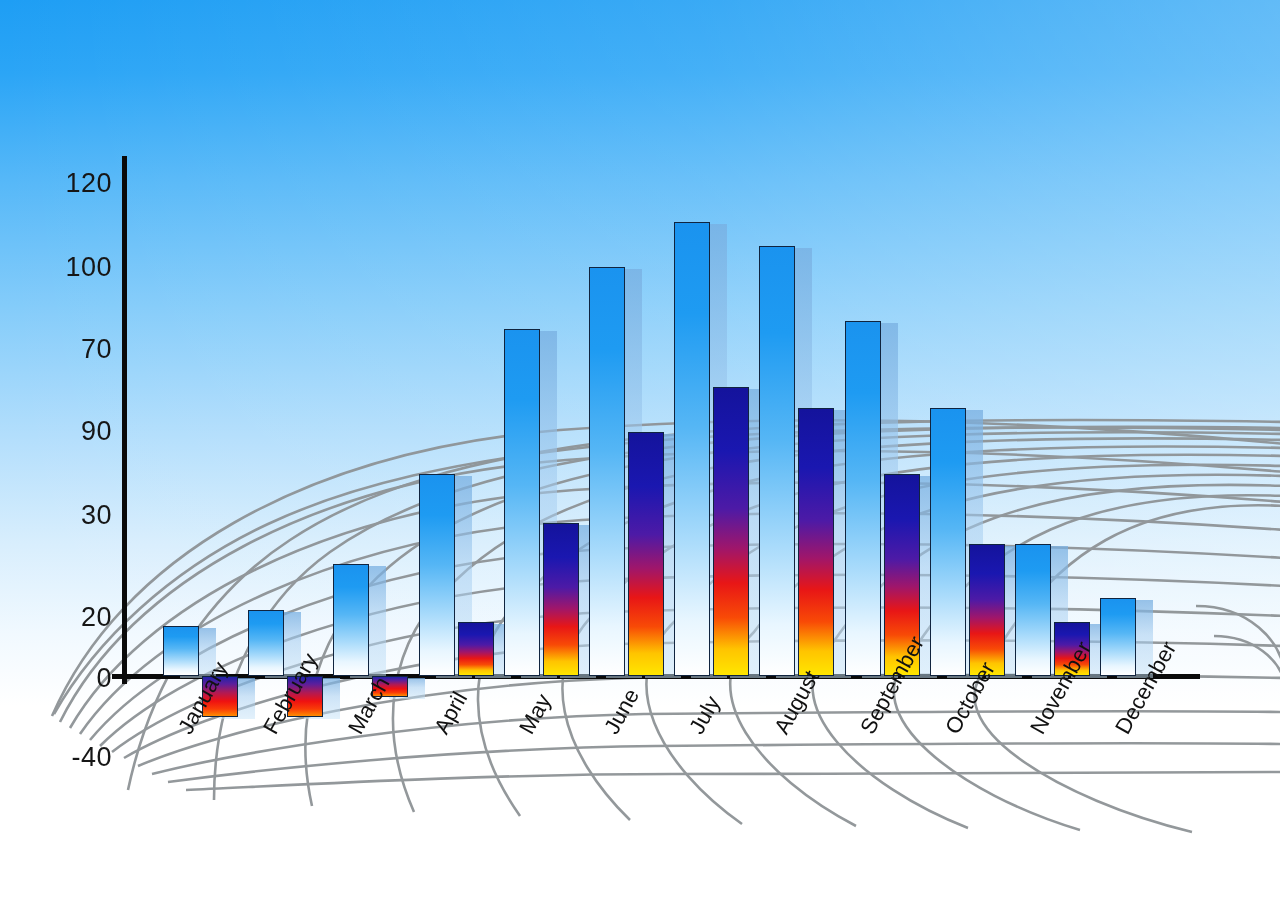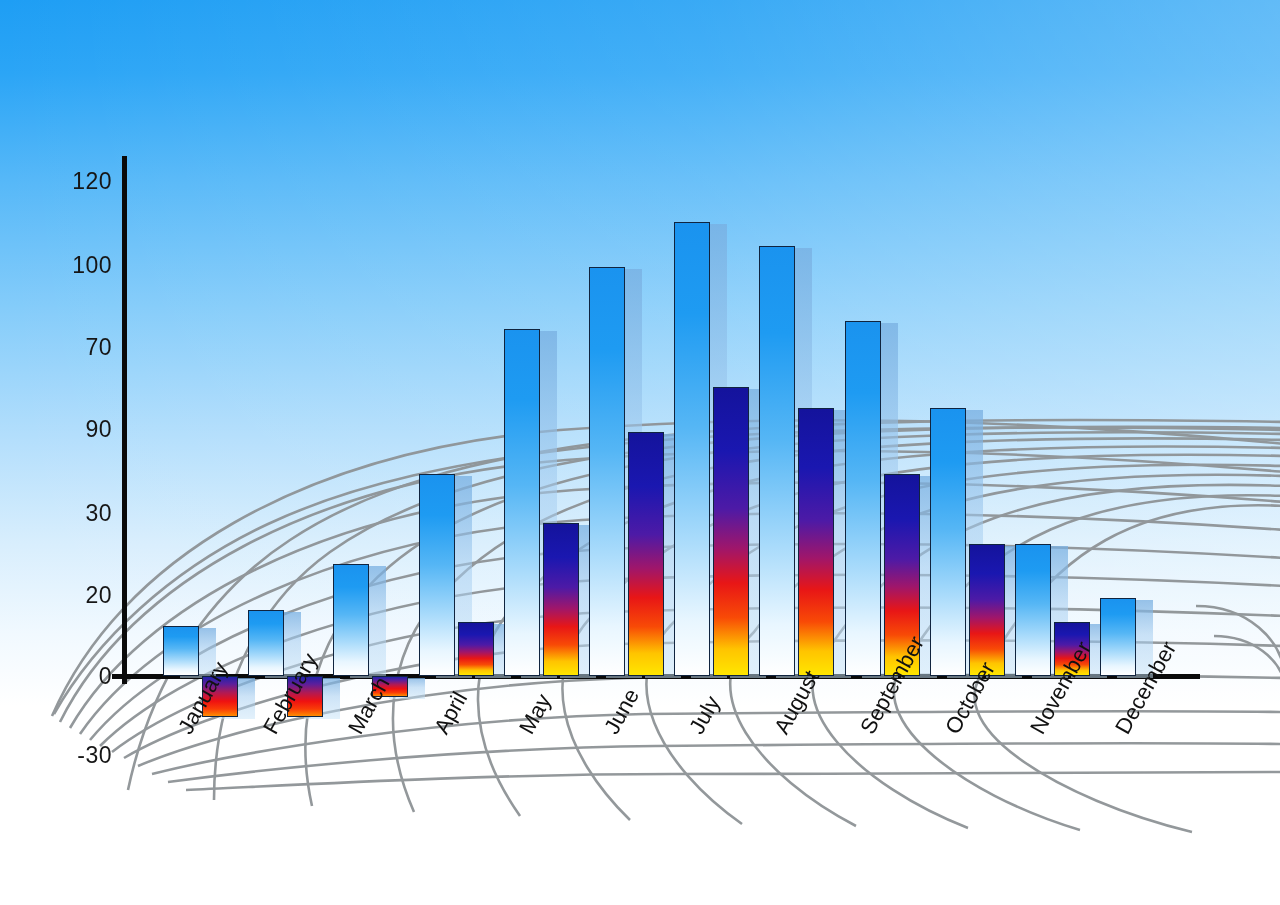--- a/index.html
+++ b/index.html
@@ -45,21 +45,21 @@
     position:absolute;
     left:112px;top:674px;width:1088px;height:5px;
     background:#0a0a0a;
   }
 
   .ytick{
     position:absolute;
     right:1168px;               
     text-align:right;
     width:70px;
-    font-size:23px;
+    font-size:27px;
     color:#161616;
     letter-spacing:0.5px;
     font-family:"Liberation Sans", sans-serif;
   }
   .bar{
     position:absolute;
     border:1px solid #10243f;
     box-sizing:border-box;
   }
   .bar.shadow{
@@ -151,23 +151,23 @@
   <div class="plot">
 
     <div class="axis-y"></div>
     <div class="axis-x"></div>
 
     <div class="ytick" style="top:168px">120</div>
     <div class="ytick" style="top:252px">100</div>
     <div class="ytick" style="top:334px">70</div>
     <div class="ytick" style="top:416px">90</div>
     <div class="ytick" style="top:500px">30</div>
-    <div class="ytick" style="top:582px">20</div>
+    <div class="ytick" style="top:602px">20</div>
     <div class="ytick" style="top:663px">0</div>
-    <div class="ytick" style="top:742px">-30</div>
+    <div class="ytick" style="top:742px">-40</div>
 
     <div id="bars">
         <div class="bar shadow" style="left: 180px; top: 628.44px; width: 36px; height: 49.56px;"></div>
         <div class="bar blue" style="left: 163px; top: 626.44px; width: 36px; height: 49.56px;"></div>
         <div class="bar shadow" style="left: 219px; top: 678px; width: 36px; height: 41.3px;"></div>
         <div class="bar flame-neg" style="left: 202px; top: 676px; width: 36px; height: 41.3px;"></div>
         <div class="bar shadow" style="left: 265.2px; top: 611.92px; width: 36px; height: 66.08px;"></div>
         <div class="bar blue" style="left: 248.2px; top: 609.92px; width: 36px; height: 66.08px;"></div>
         <div class="bar shadow" style="left: 304.2px; top: 678px; width: 36px; height: 41.3px;"></div>
         <div class="bar flame-neg" style="left: 287.2px; top: 676px; width: 36px; height: 41.3px;"></div>

